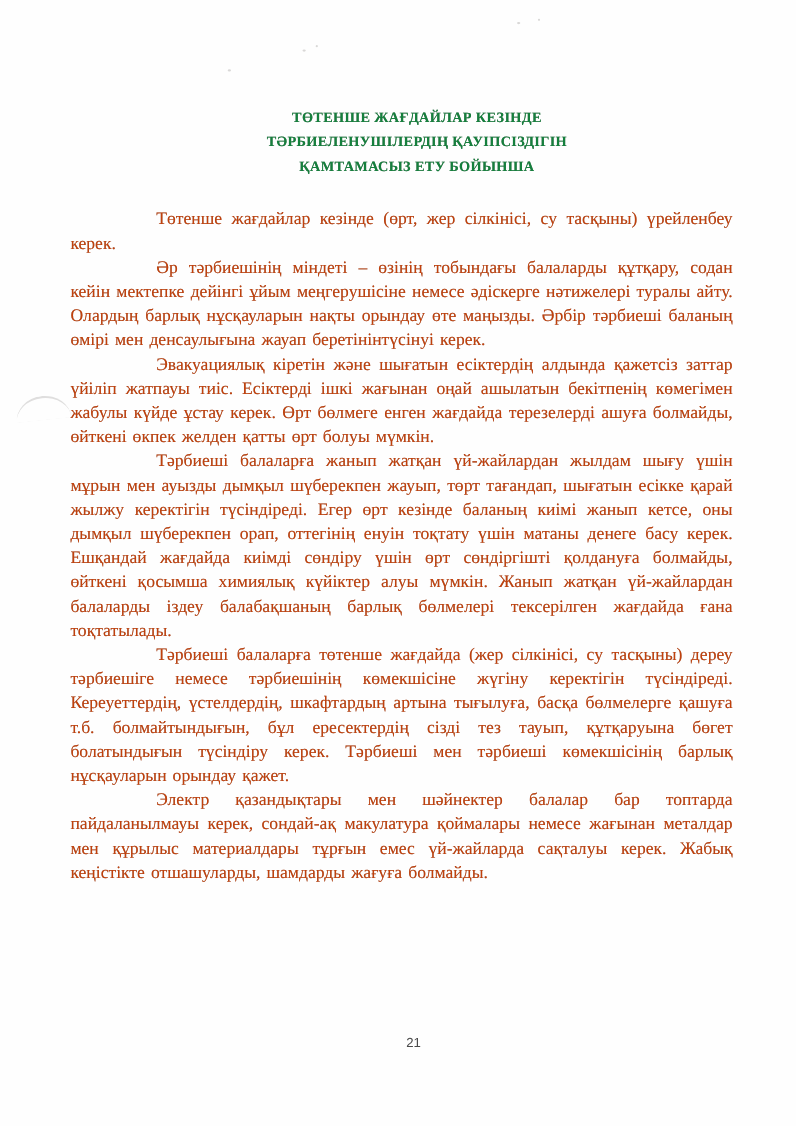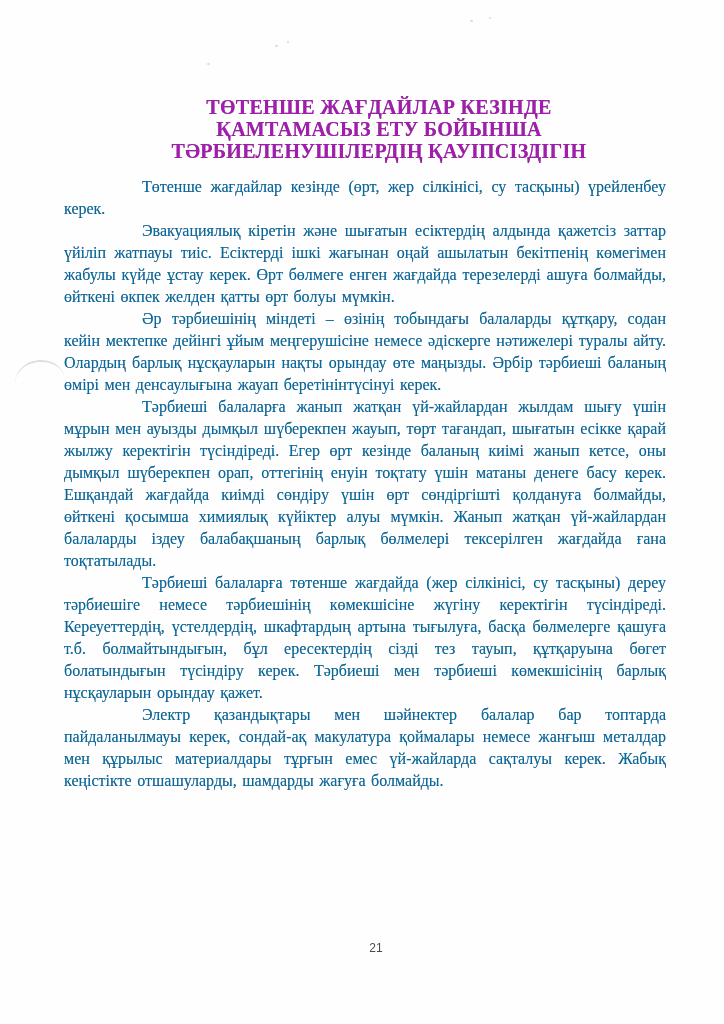--- a/index.html
+++ b/index.html
@@ -18,34 +18,34 @@
   .content {
     position: absolute;
     left: 64px;
     right: 58px;
     top: 96px;
   }
   .doc-title {
     text-align: center;
     transform: translateX(14px);
     font-weight: bold;
-    font-size: 20px;
+    font-size: 13px;
     line-height: 22px;
-    color: #a21caf;
+    color: #15803d;
     letter-spacing: 0.3px;
-    margin-bottom: 14px;
+    margin-bottom: 27px;
     text-shadow: 0 0 0.5px rgba(40,38,36,0.55);
   }
   .body-text p {
     margin: 0;
     font-size: 16px;
     line-height: 22px;
     text-align: justify;
     text-indent: 78px;
-    color: #0369a1;
+    color: #c2410c;
     text-shadow: 0 0 0.4px rgba(55,52,50,0.45);
     word-spacing: 1.5px;
   }
   .page-number {
     position: absolute;
     top: 941px;
     left: 0;
     width: 100%;
     text-align: center;
     transform: translateX(14px);
@@ -85,30 +85,30 @@
   <span class="speck s2"></span>
   <span class="speck s3"></span>
   <span class="speck s4"></span>
   <span class="speck s5"></span>
   <span class="artifact-arc"></span>
 
   <div class="content">
 
     <div class="doc-title">
       <div>ТӨТЕНШЕ ЖАҒДАЙЛАР КЕЗІНДЕ</div>
+      <div>ТӘРБИЕЛЕНУШІЛЕРДІҢ ҚАУІПСІЗДІГІН</div>
       <div>ҚАМТАМАСЫЗ ЕТУ БОЙЫНША</div>
-      <div>ТӘРБИЕЛЕНУШІЛЕРДІҢ ҚАУІПСІЗДІГІН</div>
     </div>
 
     <div class="body-text">
       <p>Төтенше жағдайлар кезінде (өрт, жер сілкінісі, су тасқыны) үрейленбеу керек.</p>
+      <p>Әр тәрбиешінің міндеті – өзінің тобындағы балаларды құтқару, содан кейін мектепке дейінгі ұйым меңгерушісіне немесе әдіскерге нәтижелері туралы айту. Олардың барлық нұсқауларын нақты орындау өте маңызды. Әрбір тәрбиеші баланың өмірі мен денсаулығына жауап беретінінтүсінуі керек.</p>
       <p>Эвакуациялық кіретін және шығатын есіктердің алдында қажетсіз заттар үйіліп жатпауы тиіс. Есіктерді ішкі жағынан оңай ашылатын бекітпенің көмегімен жабулы күйде ұстау керек. Өрт бөлмеге енген жағдайда терезелерді ашуға болмайды, өйткені өкпек желден қатты өрт болуы мүмкін.</p>
-      <p>Әр тәрбиешінің міндеті – өзінің тобындағы балаларды құтқару, содан кейін мектепке дейінгі ұйым меңгерушісіне немесе әдіскерге нәтижелері туралы айту. Олардың барлық нұсқауларын нақты орындау өте маңызды. Әрбір тәрбиеші баланың өмірі мен денсаулығына жауап беретінінтүсінуі керек.</p>
       <p>Тәрбиеші балаларға жанып жатқан үй-жайлардан жылдам шығу үшін мұрын мен ауызды дымқыл шүберекпен жауып, төрт тағандап, шығатын есікке қарай жылжу керектігін түсіндіреді. Егер өрт кезінде баланың киімі жанып кетсе, оны дымқыл шүберекпен орап, оттегінің енуін тоқтату үшін матаны денеге басу керек. Ешқандай жағдайда киімді сөндіру үшін өрт сөндіргішті қолдануға болмайды, өйткені қосымша химиялық күйіктер алуы мүмкін. Жанып жатқан үй-жайлардан балаларды іздеу балабақшаның барлық бөлмелері тексерілген жағдайда ғана тоқтатылады.</p>
       <p>Тәрбиеші балаларға төтенше жағдайда (жер сілкінісі, су тасқыны) дереу тәрбиешіге немесе тәрбиешінің көмекшісіне жүгіну керектігін түсіндіреді. Кереуеттердің, үстелдердің, шкафтардың артына тығылуға, басқа бөлмелерге қашуға т.б. болмайтындығын, бұл ересектердің сізді тез тауып, құтқаруына бөгет болатындығын түсіндіру керек. Тәрбиеші мен тәрбиеші көмекшісінің барлық нұсқауларын орындау қажет.</p>
-      <p>Электр қазандықтары мен шәйнектер балалар бар топтарда пайдаланылмауы керек, сондай-ақ макулатура қоймалары немесе жанғыш металдар мен құрылыс материалдары тұрғын емес үй-жайларда сақталуы керек. Жабық кеңістікте отшашуларды, шамдарды жағуға болмайды.</p>
+      <p>Электр қазандықтары мен шәйнектер балалар бар топтарда пайдаланылмауы керек, сондай-ақ макулатура қоймалары немесе жағынан металдар мен құрылыс материалдары тұрғын емес үй-жайларда сақталуы керек. Жабық кеңістікте отшашуларды, шамдарды жағуға болмайды.</p>
     </div>
 
   </div>
 
   <div class="page-number">21</div>
 
 </div>
 
 </body></html>

